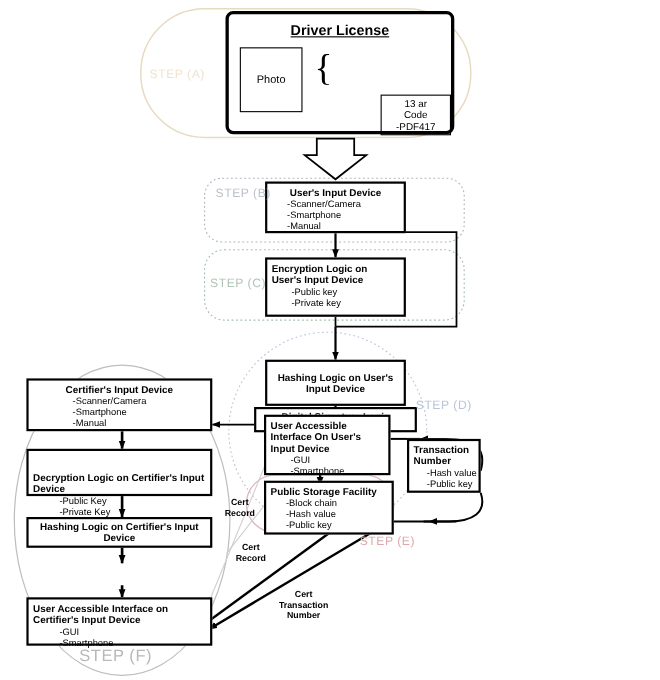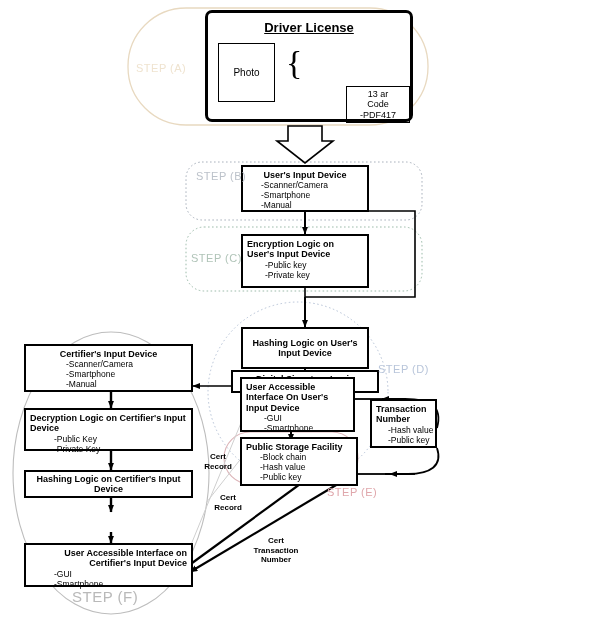--- a/index.html
+++ b/index.html
@@ -173,36 +173,36 @@
 
   <div class="box" style="left:24px;top:344px;width:169px;height:48px;padding:3px 4px;border-width:2.4px;">
     <div class="ttl" style="font-size:9px;">Certifier's Input Device</div>
     <ul style="font-size:8.5px;padding-left:36px;">
       <li>-Scanner/Camera</li>
       <li>-Smartphone</li>
       <li>-Manual</li>
     </ul>
   </div>
 
-  <div class="box" style="left:24px;top:408px;width:169px;height:43px;padding:3px 4px;border-width:2.4px;">
+  <div class="box" style="left:24px;top:408px;width:169px;height:43px;padding:19px 4px;border-width:2.4px;">
     <div class="ttl left" style="font-size:9px;">Decryption Logic on Certifier's Input Device</div>
     <ul style="font-size:8.5px;padding-left:24px;">
       <li>-Public Key</li>
       <li>-Private Key</li>
     </ul>
   </div>
 
   <div class="box" style="left:24px;top:470px;width:169px;height:28px;padding:2px 4px;border-width:2.4px;
                           display:flex;align-items:center;justify-content:center;">
     <div class="ttl" style="font-size:9px;">Hashing Logic on Certifier's Input Device</div>
   </div>
 
 
   <div class="box" style="left:24px;top:543px;width:169px;height:44px;padding:3px 4px;border-width:2.4px;">
-    <div class="ttl left" style="font-size:9px;text-align:right;">User Accessible Interface on Certifier's Input Device</div>
+    <div class="ttl left" style="font-size:9px;">User Accessible Interface on Certifier's Input Device</div>
     <ul style="font-size:8.5px;padding-left:24px;">
       <li>-GUI</li>
       <li>-Smartphone</li>
     </ul>
   </div>
 
   <div class="wirelabel" style="left:196px;top:452px;width:44px;">Cert
 Record</div>
   <div class="wirelabel" style="left:206px;top:493px;width:44px;">Cert
 Record</div>

